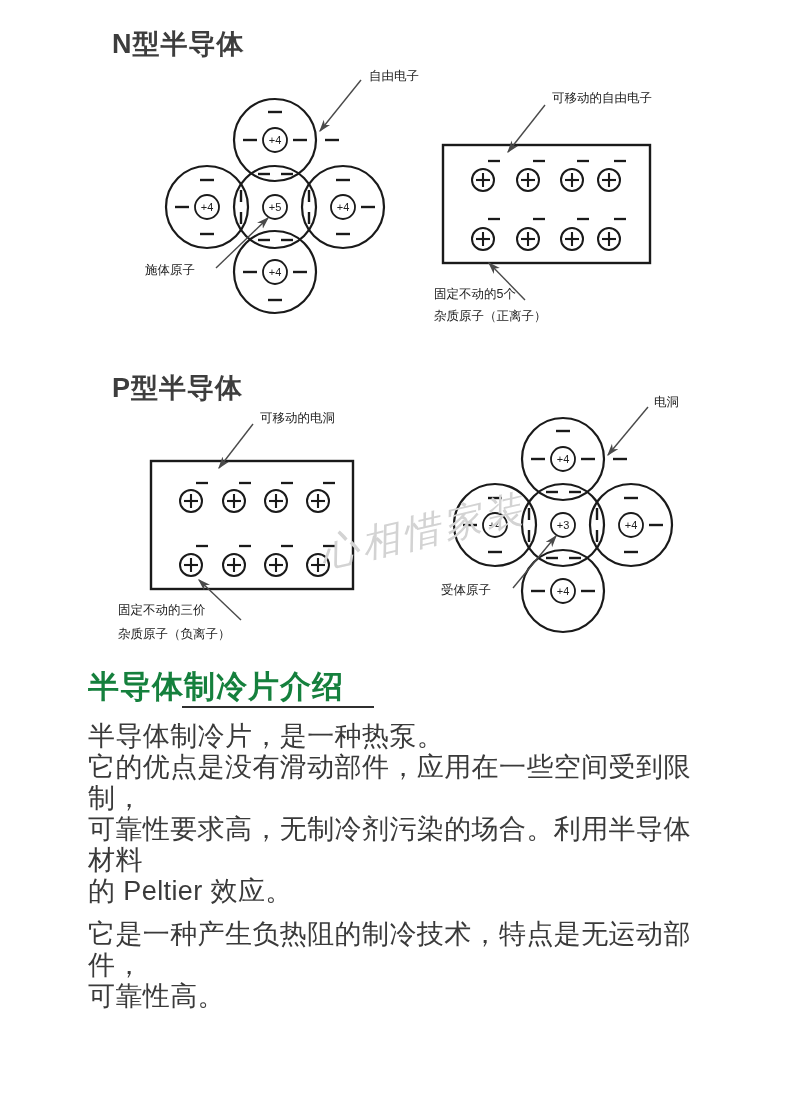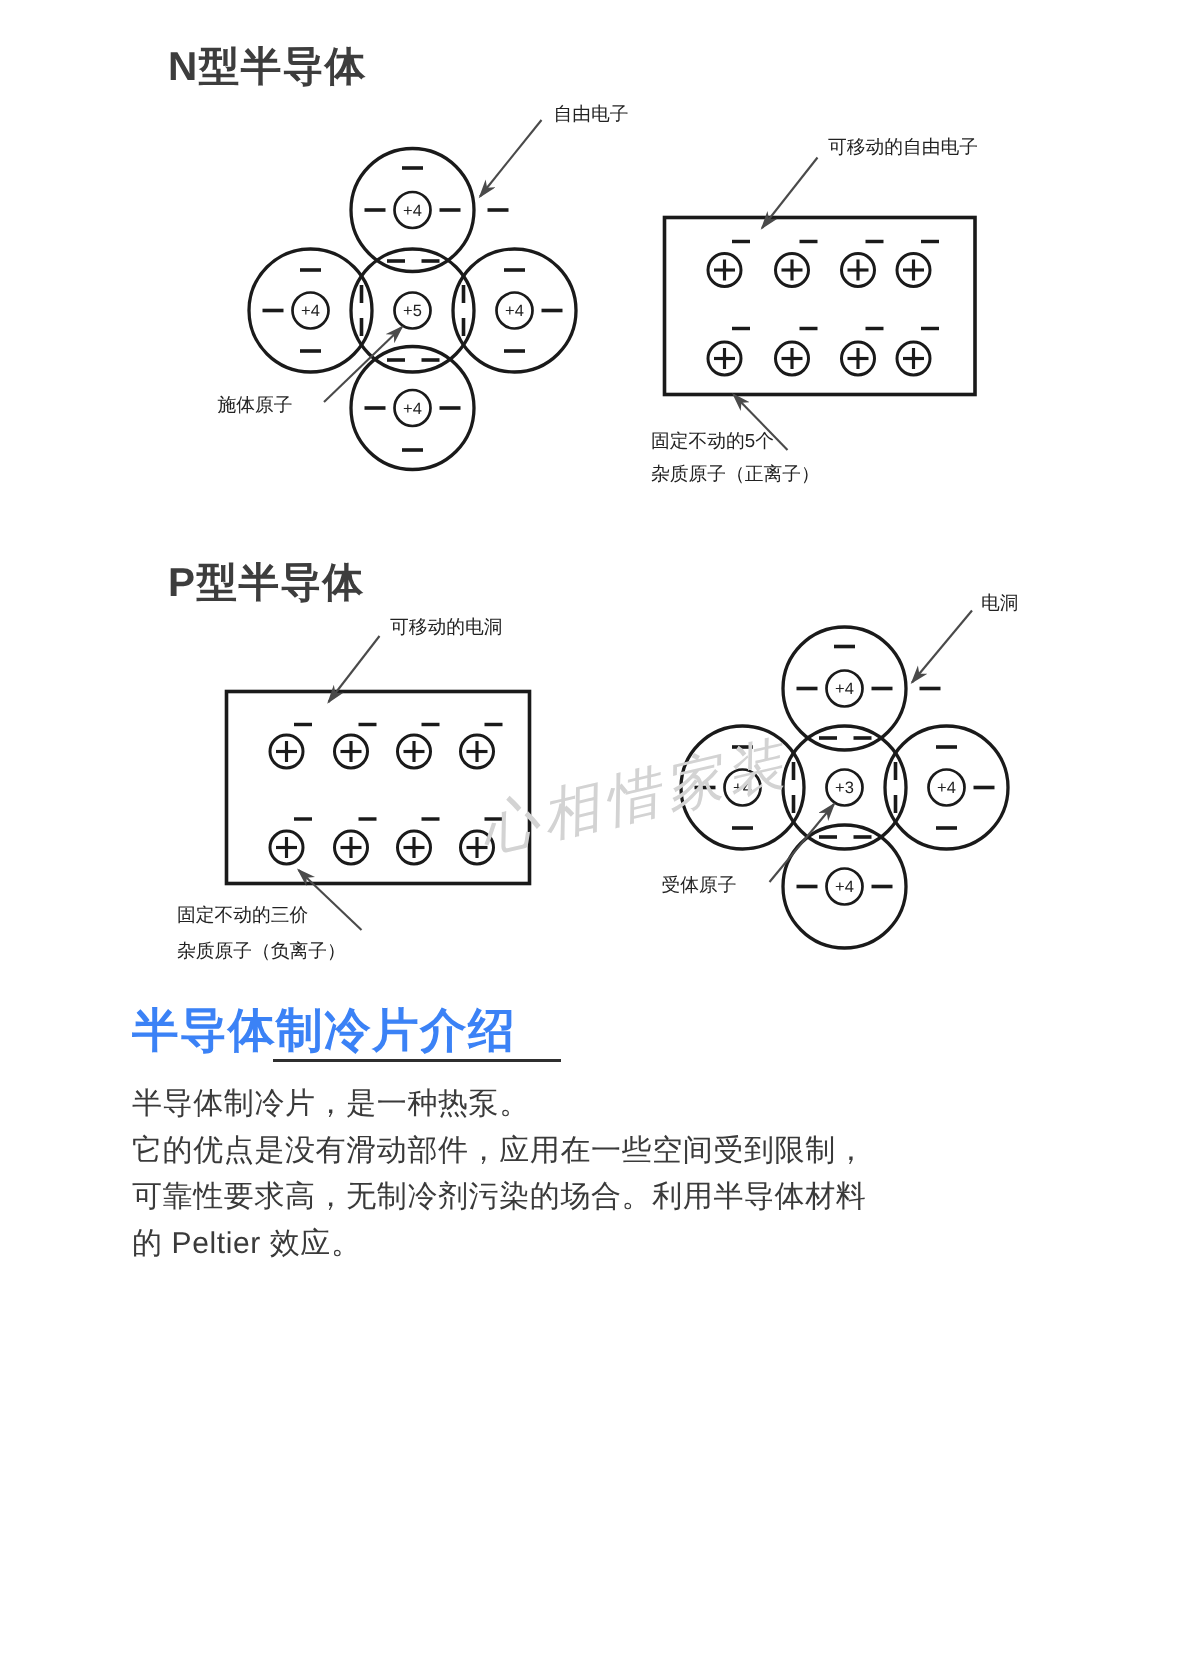--- a/index.html
+++ b/index.html
@@ -25,28 +25,28 @@
   #n-title{left:112px;top:26px;}
   #p-title{left:112px;top:370px;}
 
   
   svg.diagram{position:absolute;left:0;top:0;width:790px;height:680px;}
   svg.diagram text{font-family:"Liberation Sans","DejaVu Sans",sans-serif;fill:#222;}
 
   
   .article{position:absolute;left:88px;top:668px;width:625px;}
   .art-title{
-    font-size:31px;font-weight:bold;color:#3b82f6;letter-spacing:1px;
+    font-size:31px;font-weight:bold;color:#15803d;letter-spacing:1px;
     line-height:1.25;white-space:nowrap;position:relative;display:inline-block;
   }
   .art-title .ul{
     position:absolute;left:94px;bottom:-1px;width:192px;height:2px;background:#2f2f2f;
   }
   .para{
-    font-size:20px;line-height:31px;color:#3a3a3a;letter-spacing:.4px;
+    font-size:27px;line-height:31px;color:#3a3a3a;letter-spacing:.4px;
     white-space:pre-line;
   }
   #p1{margin-top:14px;}
   #p2{margin-top:30px;}
   #p3{margin-top:12px;}
 
   
   .watermark{
     position:absolute;left:318px;top:506px;
     font-family:"DejaVu Serif","Liberation Serif",serif;
@@ -283,15 +283,17 @@
 
   <div class="article">
     <div class="art-title">
       <span>半导体制冷片介绍</span>
       <span class="ul"></span>
     </div>
     <div class="para" id="p1">半导体制冷片，是一种热泵。
 它的优点是没有滑动部件，应用在一些空间受到限制，
 可靠性要求高，无制冷剂污染的场合。利用半导体材料
 的 Peltier 效应。</div>
+    <div class="para" id="p3">它是一种产生负热阻的制冷技术，特点是无运动部件，
+可靠性高。</div>
   </div>
 
 </div>
 
 </body></html>

